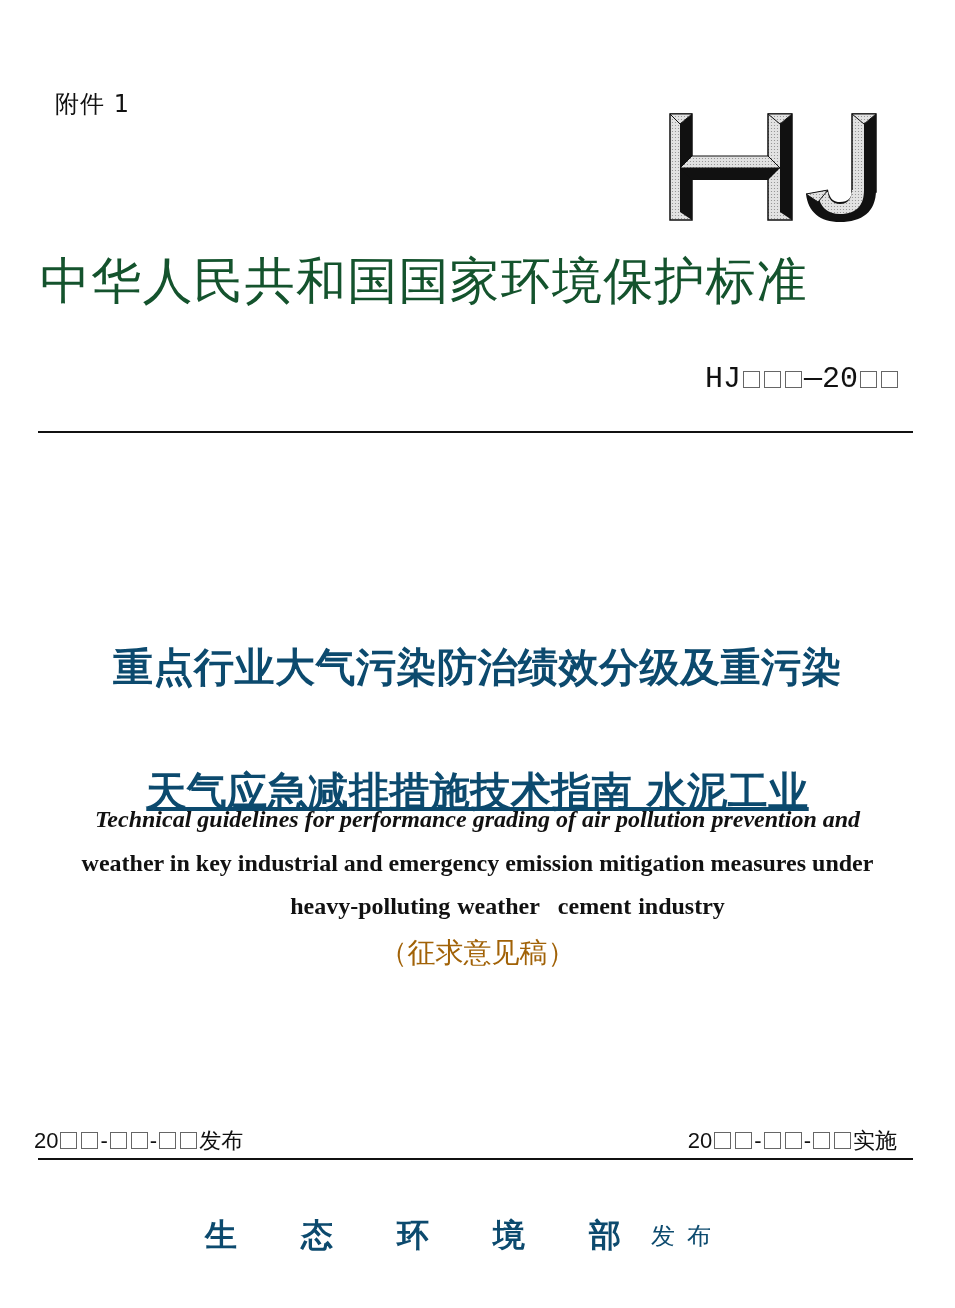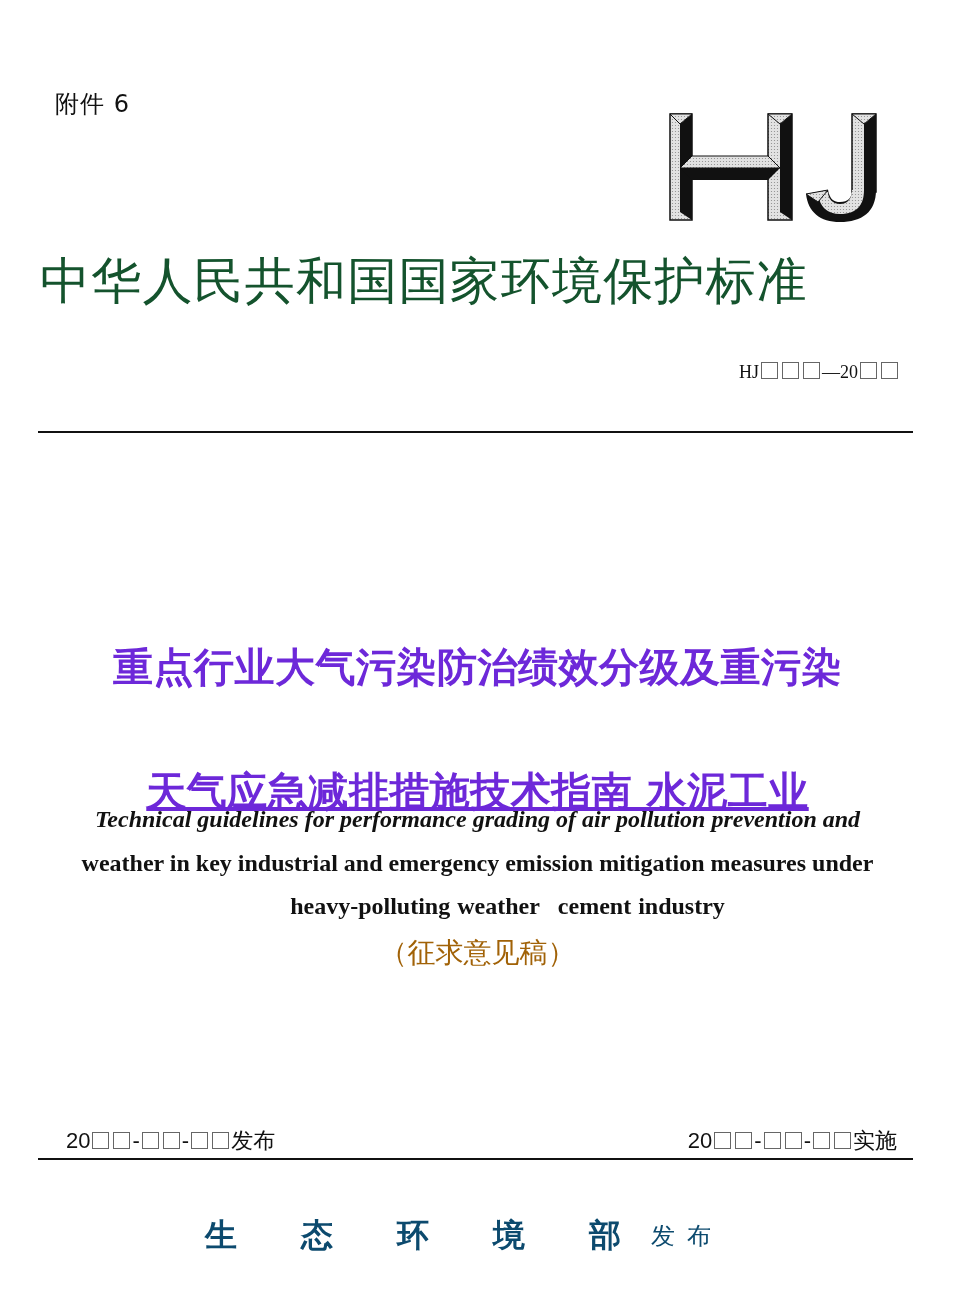--- a/index.html
+++ b/index.html
@@ -19,37 +19,37 @@
     .hj-logo { left: 668px; top: 112px; width: 214px; height: 112px; }
 
     .std-header {
       left: 40px; top: 248px; width: 880px;
       font-family: "DejaVu Serif", "Liberation Serif", serif;
       font-size: 50px; letter-spacing: 1.2px; white-space: nowrap; color: #14532d;
       font-weight: normal;
     }
 
     .std-number {
-      right: 55px; top: 362px; font-size: 18px; white-space: nowrap;
-      font-family: Liberation Serif, serif; color: #111;
+      right: 55px; top: 362px; font-size: 30px; white-space: nowrap;
+      font-family: Liberation Mono, monospace; color: #111;
     }
     .box {
       display: inline-block; width: 17px; height: 17px;
       border: 1.3px solid #666; box-sizing: border-box;
       margin: 0 2px; vertical-align: -1px; background: #fff;
     }
 
     .rule { background: #111; height: 2px; }
     .rule-top { left: 38px; top: 431px; width: 875px; }
     .rule-bottom { left: 38px; top: 1158px; width: 875px; }
 
     .title-cn {
       left: 0; width: 955px; text-align: center; white-space: nowrap;
       font-family: "DejaVu Sans", "Liberation Sans", sans-serif;
-      font-weight: bold; font-size: 40px; color: #6d28d9;
+      font-weight: bold; font-size: 40px; color: #0c4a6e;
     }
     .title-cn-1 { top: 640px; letter-spacing: 0.5px; }
     .title-cn-2 { top: 764px; letter-spacing: 0.5px; text-decoration: underline; }
 
     .title-en {
       left: 0; width: 955px; text-align: center; white-space: nowrap;
       font-family: "Liberation Serif", "DejaVu Serif", serif;
       font-weight: bold; font-size: 24px; color: #111;
     }
     .title-en-1 { top: 806px; font-style: italic; }
@@ -59,41 +59,40 @@
 
     .draft-label {
       left: 0; width: 955px; text-align: center; top: 934px;
       font-size: 28px; color: #a16207;
       font-family: "DejaVu Sans", sans-serif;
     }
 
     .date-line {
       top: 1126px; font-size: 22px; white-space: nowrap; color: #111;
       font-family: "Liberation Sans", "DejaVu Sans", sans-serif;
-      margin-left: 32px;
     }
     .date-issue { left: 34px; }
     .date-effective { right: 58px; }
     .date-line .cn { font-family: "DejaVu Sans", sans-serif; font-size: 22px; }
 
     .issuer {
       left: 205px; top: 1214px; white-space: nowrap;
       font-family: "DejaVu Sans", sans-serif; color: #0c4a6e;
     }
     .issuer .org-char {
       display: inline-block; font-size: 32px; font-weight: bold;
       width: 96px; text-align: left;
     }
     .issuer .org-char.last { width: 62px; }
     .issuer .issue-word { font-size: 24px; letter-spacing: 12px; vertical-align: 2px; }
   </style>
 </head>
 <body>
 
-<div class="abs attachment-label">附件 6</div>
+<div class="abs attachment-label">附件 1</div>
 
 <div class="abs hj-logo">
   <svg width="214" height="112" viewBox="0 0 214 112">
     <defs>
       <pattern id="dots" width="3" height="3" patternUnits="userSpaceOnUse">
         <rect width="3" height="3" fill="#e2e2e2"></rect>
         <circle cx="1.5" cy="1.5" r="0.6" fill="#8a8a8a"></circle>
       </pattern>
     </defs>
 

